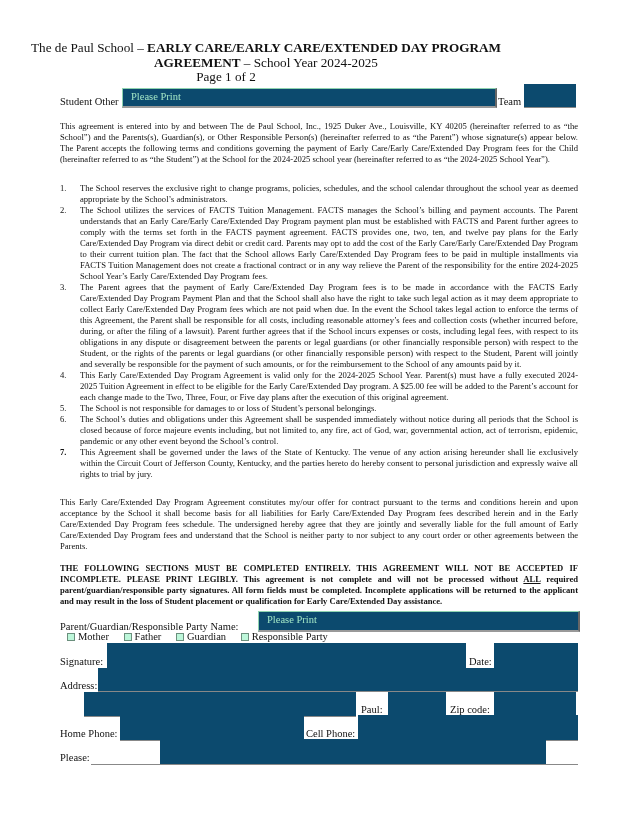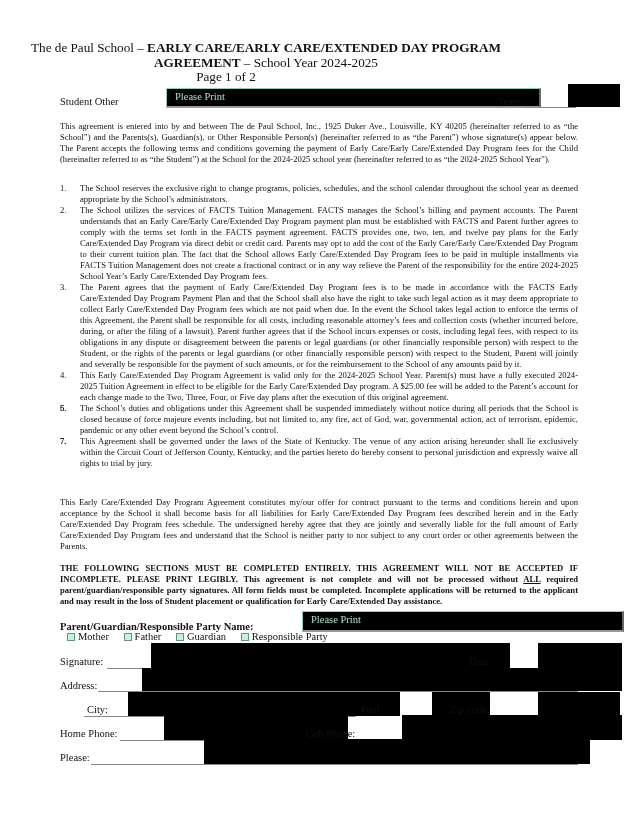--- a/index.html
+++ b/index.html
@@ -2,21 +2,21 @@
 <html><head>
 <meta charset="utf-8">
 <style>
   html, body { margin:0; padding:0; background:#ffffff; }
   body { width:640px; height:828px; position:relative; overflow:hidden;
          font-family:"Liberation Serif", "DejaVu Serif", serif; color:#111; }
   .abs { position:absolute; }
   .title { left:0; width:532px; text-align:center; font-size:13.2px; line-height:15px;font-family:Liberation Serif, serif; }
   .title b { font-weight:bold; }
   .lbl { font-size:10.5px; line-height:12px; white-space:nowrap; }
-  .field { position:absolute; background:#000000; box-sizing:border-box;margin-left:44px; }
+  .field { position:absolute; background:#0c4a6e; box-sizing:border-box; }
   .field.bordered { border:1px solid #8fd3b0; border-bottom:2px solid #999; border-right:2px solid #666; }
   .field .ph { font-size:10.5px; color:#a3e6c6; padding-left:8px; line-height:16px; display:block; }
   .uline { position:absolute; height:0; border-bottom:1px solid #888; }
   .para { left:60px; width:518px; font-size:8.6px; line-height:11px; text-align:justify; }
   .list { left:60px; width:518px; font-size:8.6px; line-height:11px; margin:0; padding:0; list-style:none; }
   .list li { position:relative; padding-left:20px; text-align:justify; }
   .list li .num { position:absolute; left:0; top:0; }
   .bold-para { left:60px; width:518px; font-size:8.6px; line-height:11px; font-weight:bold; text-align:justify; }
   .bold-para u { text-decoration:underline; }
   .cb { display:inline-block; width:8px; height:8px; background:#bdf7da; border:1px solid #6b8f7d; vertical-align:-1px; margin-right:3px; box-sizing:border-box; }
@@ -42,30 +42,30 @@
 <div class="field" style="left:524px; top:84px; width:52px; height:23px;"></div>
 <div class="uline" style="left:524px; top:107px; width:52px;"></div>
 
 <div class="abs para" style="top:121px;">This agreement is entered into by and between The de Paul School, Inc., 1925 Duker Ave., Louisville, KY 40205 (hereinafter referred to as “the School”) and the Parents(s), Guardian(s), or Other Responsible Person(s) (hereinafter referred to as “the Parent”) whose signature(s) appear below. The Parent accepts the following terms and conditions governing the payment of Early Care/Early Care/Extended Day Program fees for the Child (hereinafter referred to as “the Student”) at the School for the 2024-2025 school year (hereinafter referred to as “the 2024-2025 School Year”).</div>
 
 <ol class="abs list" style="top:183px;">
   <li><span class="num">1.</span><span>The School reserves the exclusive right to change programs, policies, schedules, and the school calendar throughout the school year as deemed appropriate by the School’s administrators.</span></li>
   <li><span class="num">2.</span><span>The School utilizes the services of FACTS Tuition Management. FACTS manages the School’s billing and payment accounts. The Parent understands that an Early Care/Early Care/Extended Day Program payment plan must be established with FACTS and Parent further agrees to comply with the terms set forth in the FACTS payment agreement. FACTS provides one, two, ten, and twelve pay plans for the Early Care/Extended Day Program via direct debit or credit card. Parents may opt to add the cost of the Early Care/Early Care/Extended Day Program to their current tuition plan. The fact that the School allows Early Care/Extended Day Program fees to be paid in multiple installments via FACTS Tuition Management does not create a fractional contract or in any way relieve the Parent of the responsibility for the entire 2024-2025 School Year’s Early Care/Extended Day Program fees.</span></li>
   <li><span class="num">3.</span><span>The Parent agrees that the payment of Early Care/Extended Day Program fees is to be made in accordance with the FACTS Early Care/Extended Day Program Payment Plan and that the School shall also have the right to take such legal action as it may deem appropriate to collect Early Care/Extended Day Program fees which are not paid when due. In the event the School takes legal action to enforce the terms of this Agreement, the Parent shall be responsible for all costs, including reasonable attorney’s fees and collection costs (whether incurred before, during, or after the filing of a lawsuit). Parent further agrees that if the School incurs expenses or costs, including legal fees, with respect to its obligations in any dispute or disagreement between the parents or legal guardians (or other financially responsible person) with respect to the Student, or the rights of the parents or legal guardians (or other financially responsible person) with respect to the Student, Parent will jointly and severally be responsible for the payment of such amounts, or for the reimbursement to the School of any amounts paid by it.</span></li>
   <li><span class="num">4.</span><span>This Early Care/Extended Day Program Agreement is valid only for the 2024-2025 School Year. Parent(s) must have a fully executed 2024-2025 Tuition Agreement in effect to be eligible for the Early Care/Extended Day program. A $25.00 fee will be added to the Parent’s account for each change made to the Two, Three, Four, or Five day plans after the execution of this original agreement.</span></li>
-  <li><span class="num">5.</span></li>
+  <li><span class="num">5.</span><span>The School is not responsible for damages to or loss of Student’s personal belongings.</span></li>
   <li><span class="num">6.</span><span>The School’s duties and obligations under this Agreement shall be suspended immediately without notice during all periods that the School is closed because of force majeure events including, but not limited to, any fire, act of God, war, governmental action, act of terrorism, epidemic, pandemic or any other event beyond the School’s control.</span></li>
   <li><span class="num" style="font-weight:bold;">7.</span><span>This Agreement shall be governed under the laws of the State of Kentucky. The venue of any action arising hereunder shall lie exclusively within the Circuit Court of Jefferson County, Kentucky, and the parties hereto do hereby consent to personal jurisdiction and expressly waive all rights to trial by jury.</span></li>
 </ol>
 
 <div class="abs para" style="top:497px;">This Early Care/Extended Day Program Agreement constitutes my/our offer for contract pursuant to the terms and conditions herein and upon acceptance by the School it shall become basis for all liabilities for Early Care/Extended Day Program fees described herein and in the Early Care/Extended Day Program fees schedule. The undersigned hereby agree that they are jointly and severally liable for the full amount of Early Care/Extended Day Program fees and understand that the School is neither party to nor subject to any court order or other agreements between the Parents.</div>
 
 <div class="abs bold-para" style="top:563px;"><span>THE FOLLOWING SECTIONS MUST BE COMPLETED ENTIRELY. THIS AGREEMENT WILL NOT BE ACCEPTED IF INCOMPLETE. PLEASE PRINT LEGIBLY. This agreement is not complete and will not be processed without </span><u>ALL</u><span> required parent/guardian/responsible party signatures. All form fields must be completed. Incomplete applications will be returned to the applicant and may result in the loss of Student placement or qualification for Early Care/Extended Day assistance.</span></div>
 
-<div class="abs lbl" style="left:60px; top:621px; font-weight:bold;text-align:center;">Parent/Guardian/Responsible Party Name:</div>
+<div class="abs lbl" style="left:60px; top:621px; font-weight:normal;text-align:center;">Parent/Guardian/Responsible Party Name:</div>
 <div class="field bordered" style="left:258px; top:611px; width:322px; height:21px;">
   <span class="ph">Please Print</span>
 </div>
 
 <div class="abs roles">
   <span class="item"><span class="cb"></span><span>Mother</span></span>
   <span class="item"><span class="cb"></span><span>Father</span></span>
   <span class="item"><span class="cb"></span><span>Guardian</span></span>
   <span class="item"><span class="cb"></span><span>Responsible Party</span></span>
 </div>

